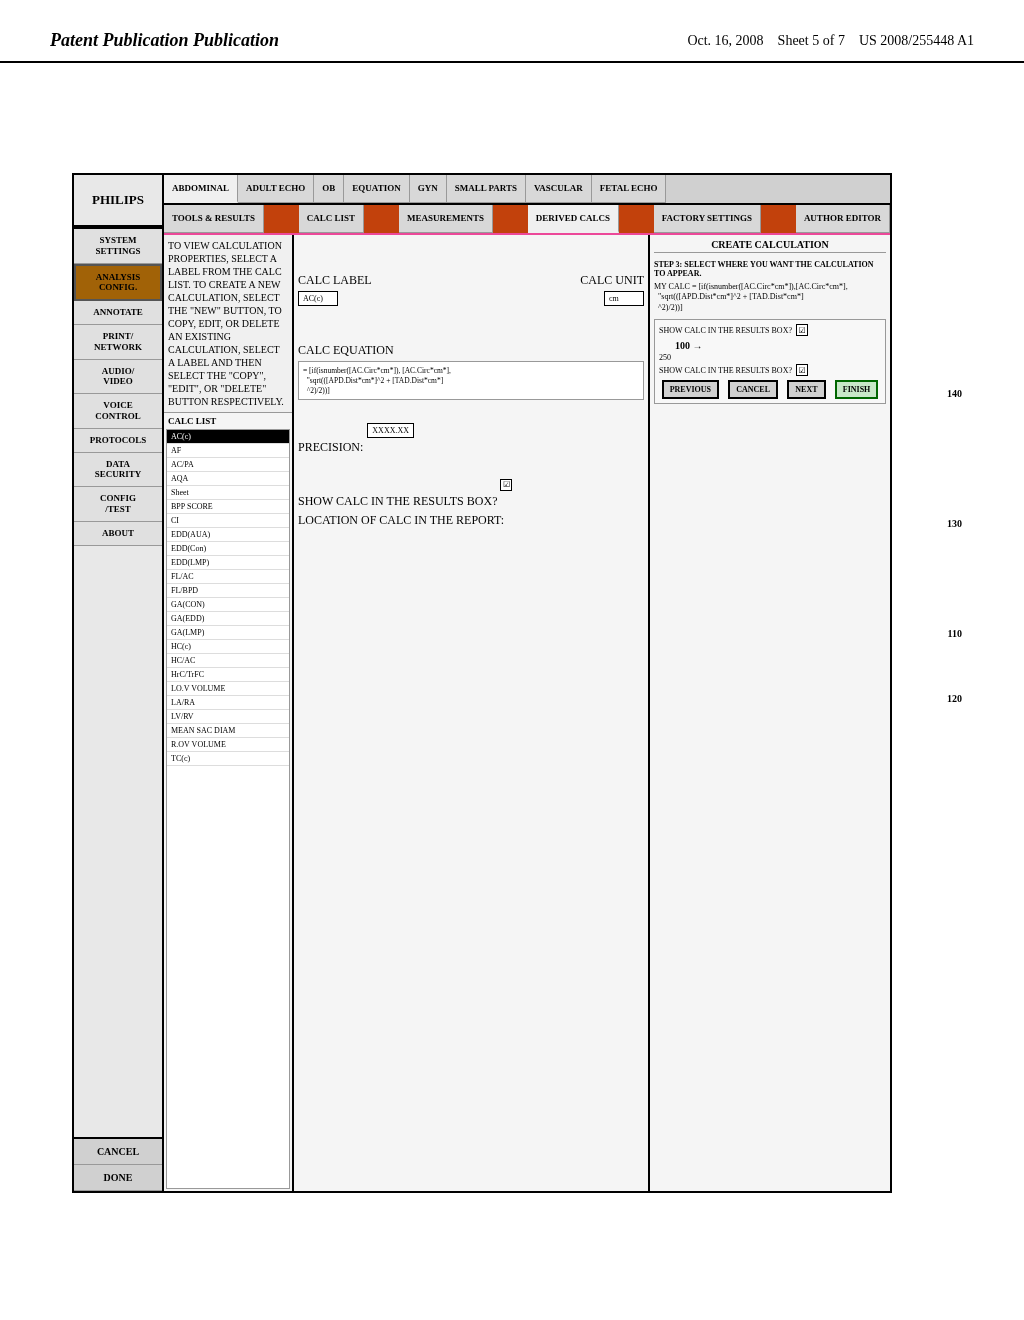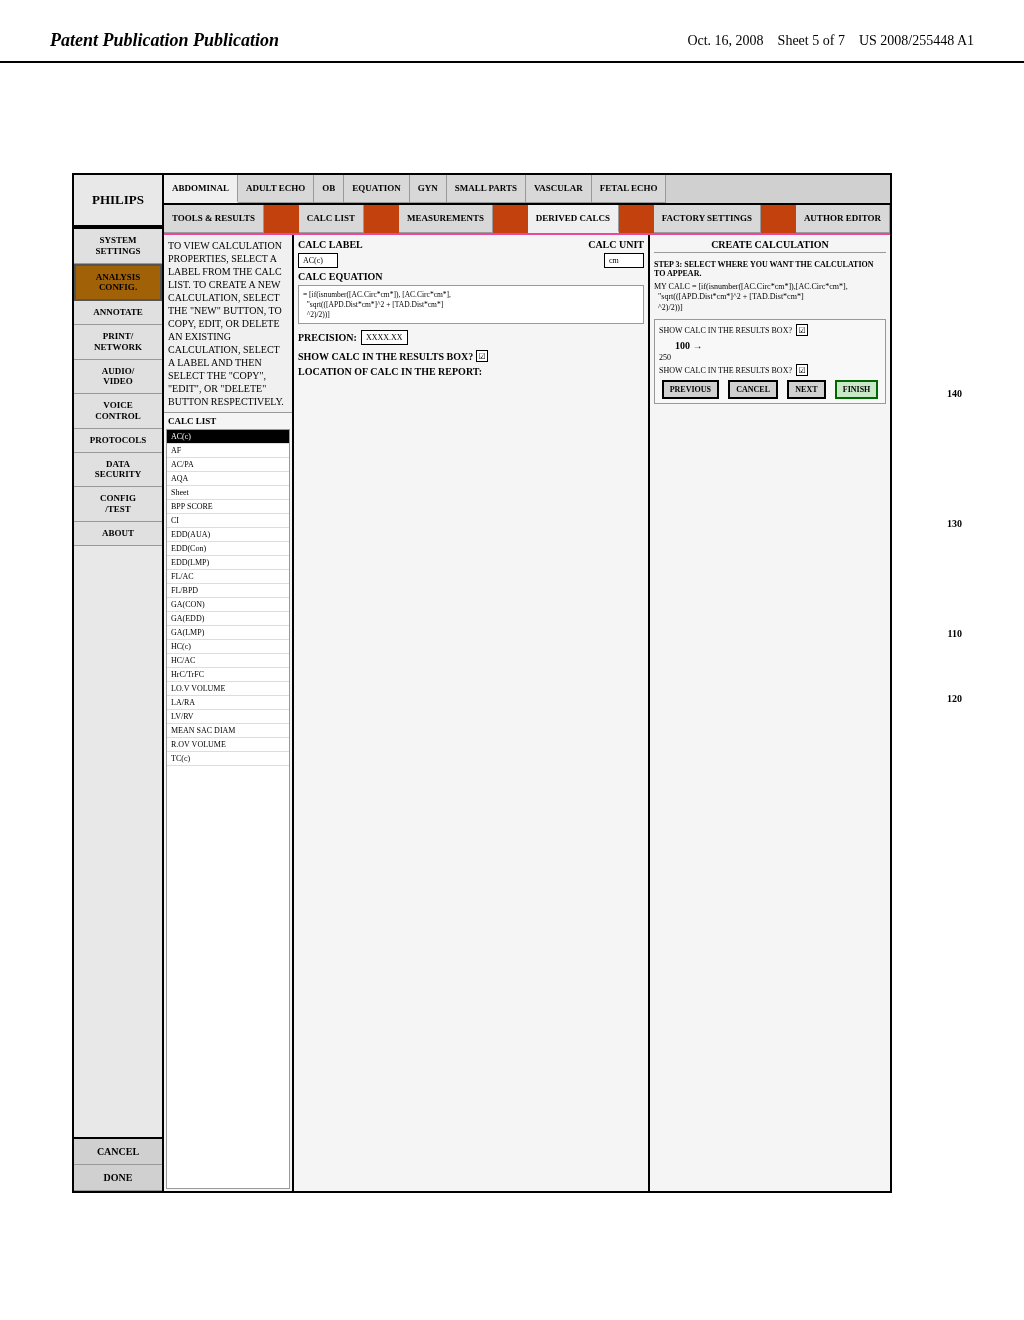--- a/index.html
+++ b/index.html
@@ -242,23 +242,24 @@
     }
 
     .detail-row {
       display: flex;
       align-items: center;
       margin-bottom: 3px;
       gap: 4px;
     }
 
     .detail-label {
-      font-size: 10px;
-      font-weight: bold;
+      font-size: 12px;
+      font-weight: normal;
       white-space: nowrap;
+      margin-top: 34px;
     }
 
     .detail-value-box {
       border: 1px solid #000;
       padding: 2px 4px;
       background: #fff;
       font-size: 8px;
       min-width: 40px;
     }
 

